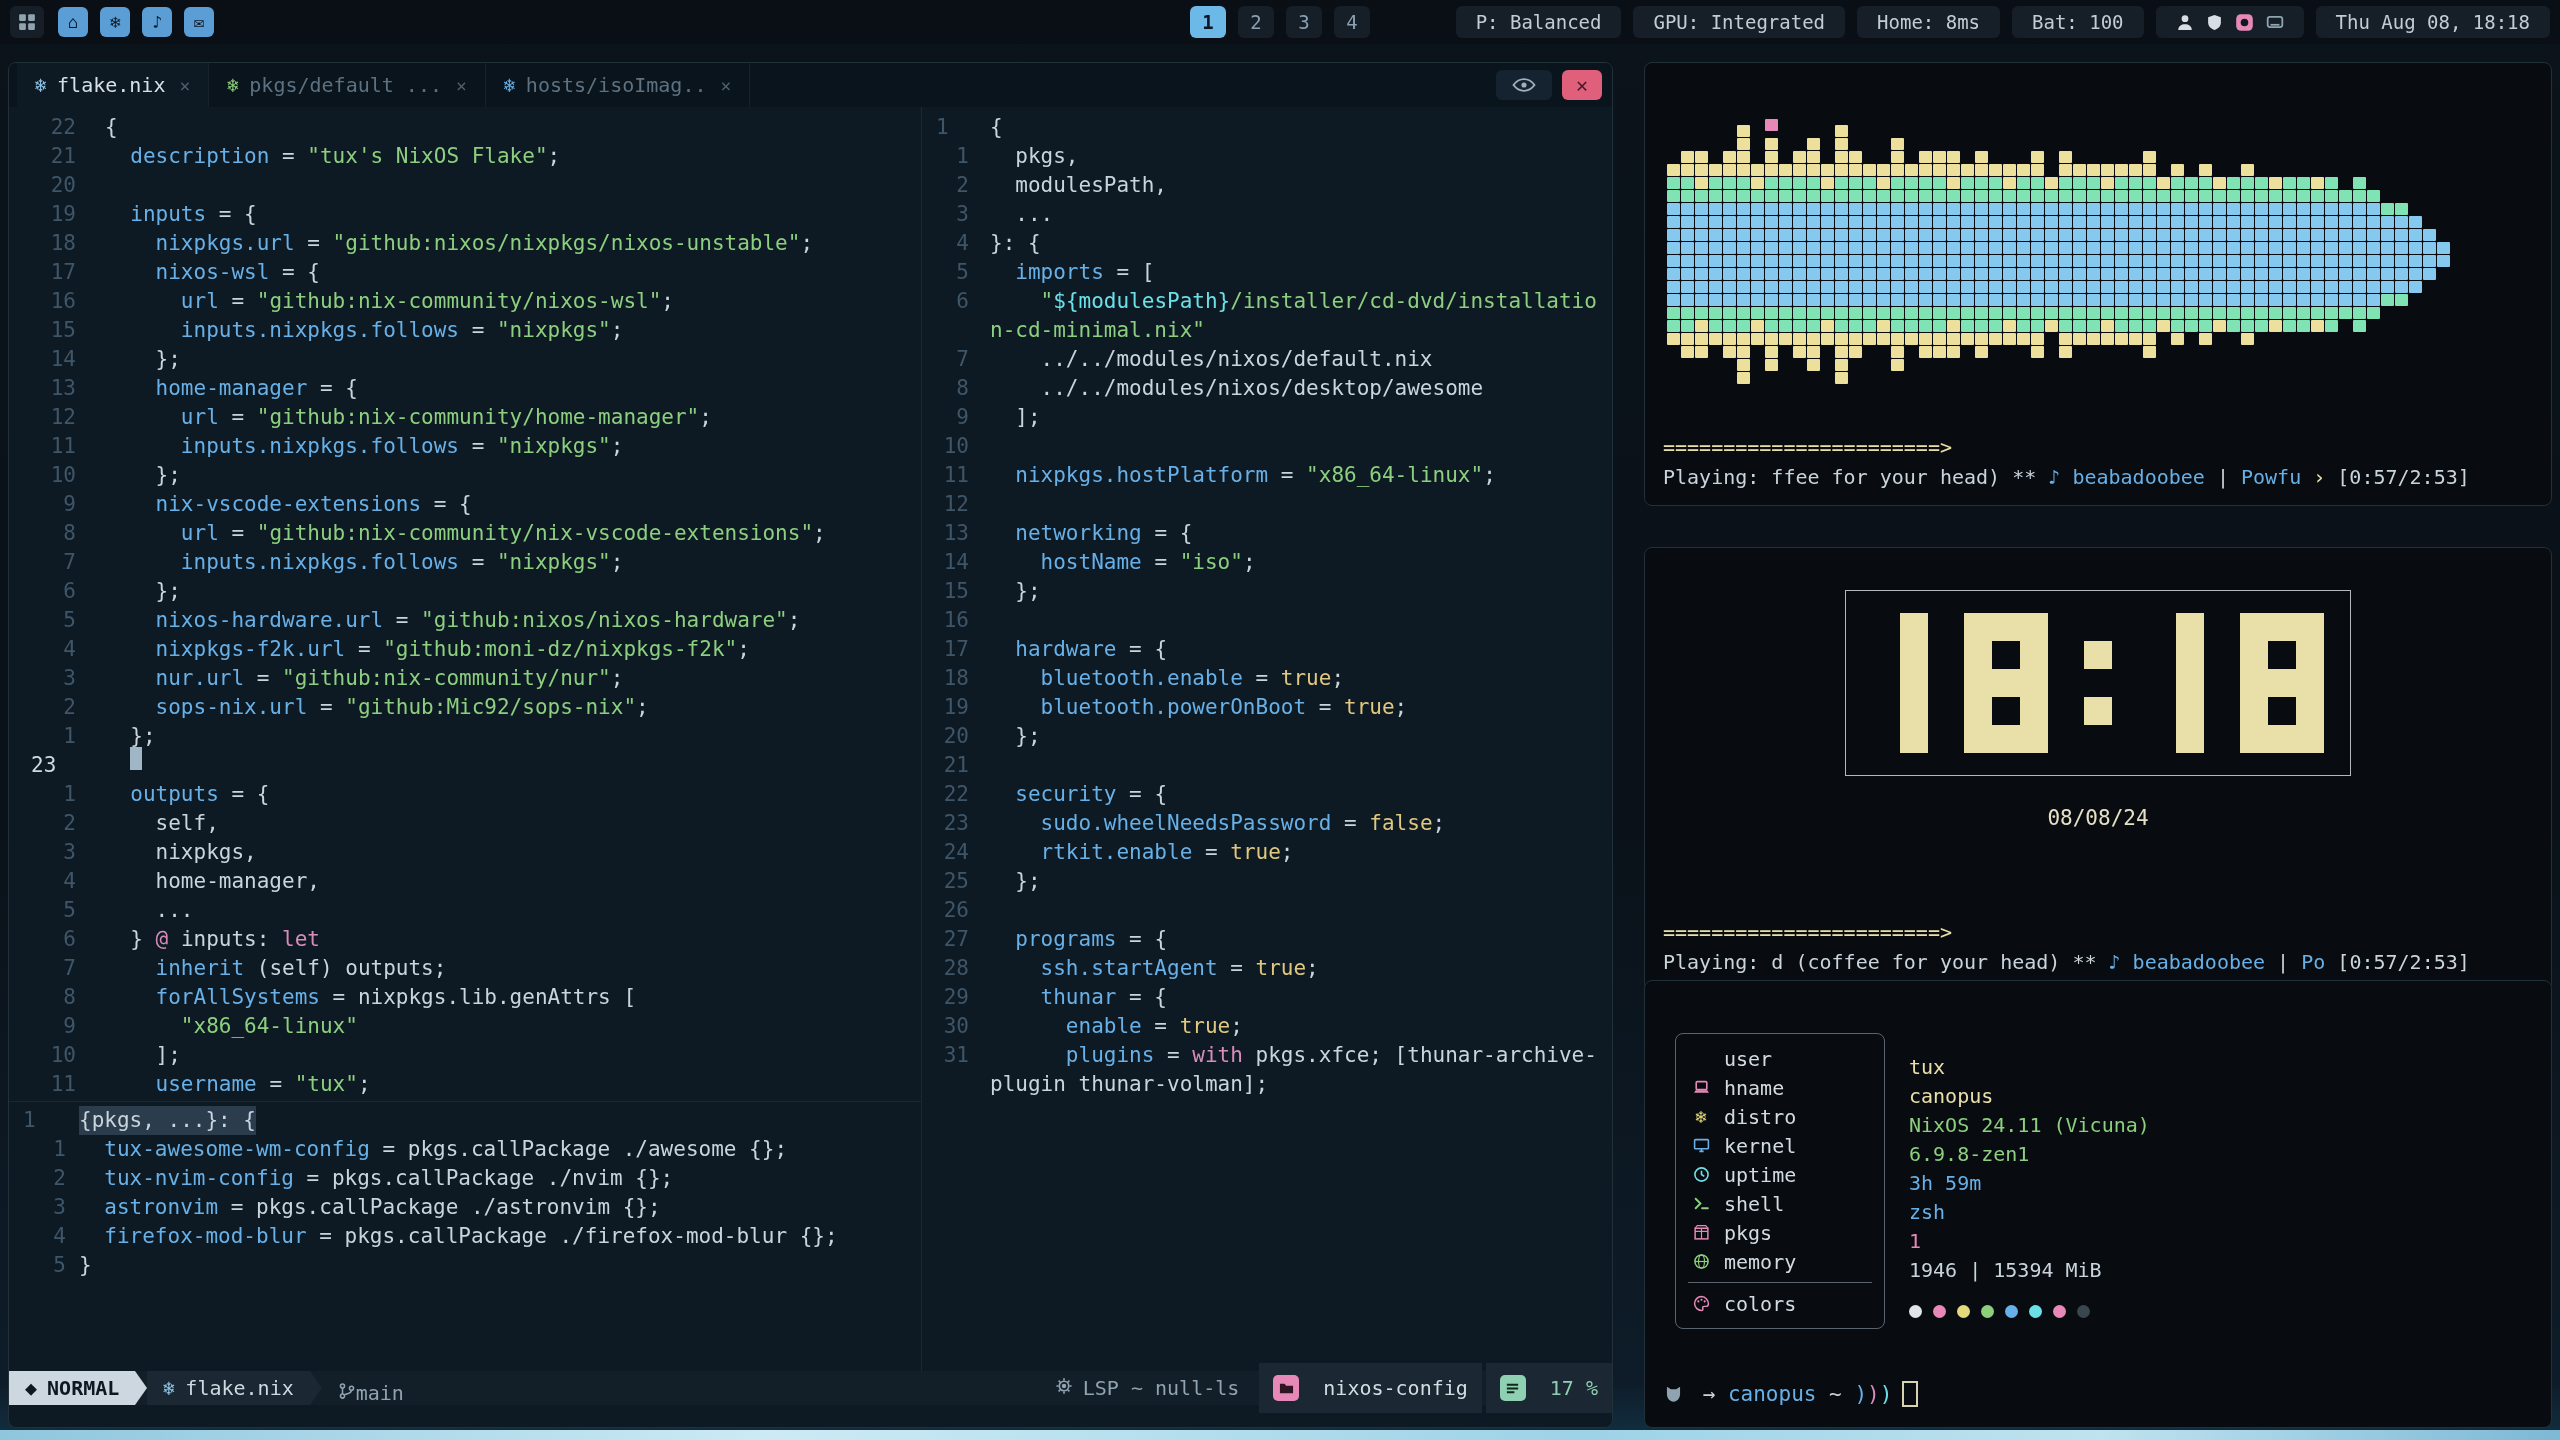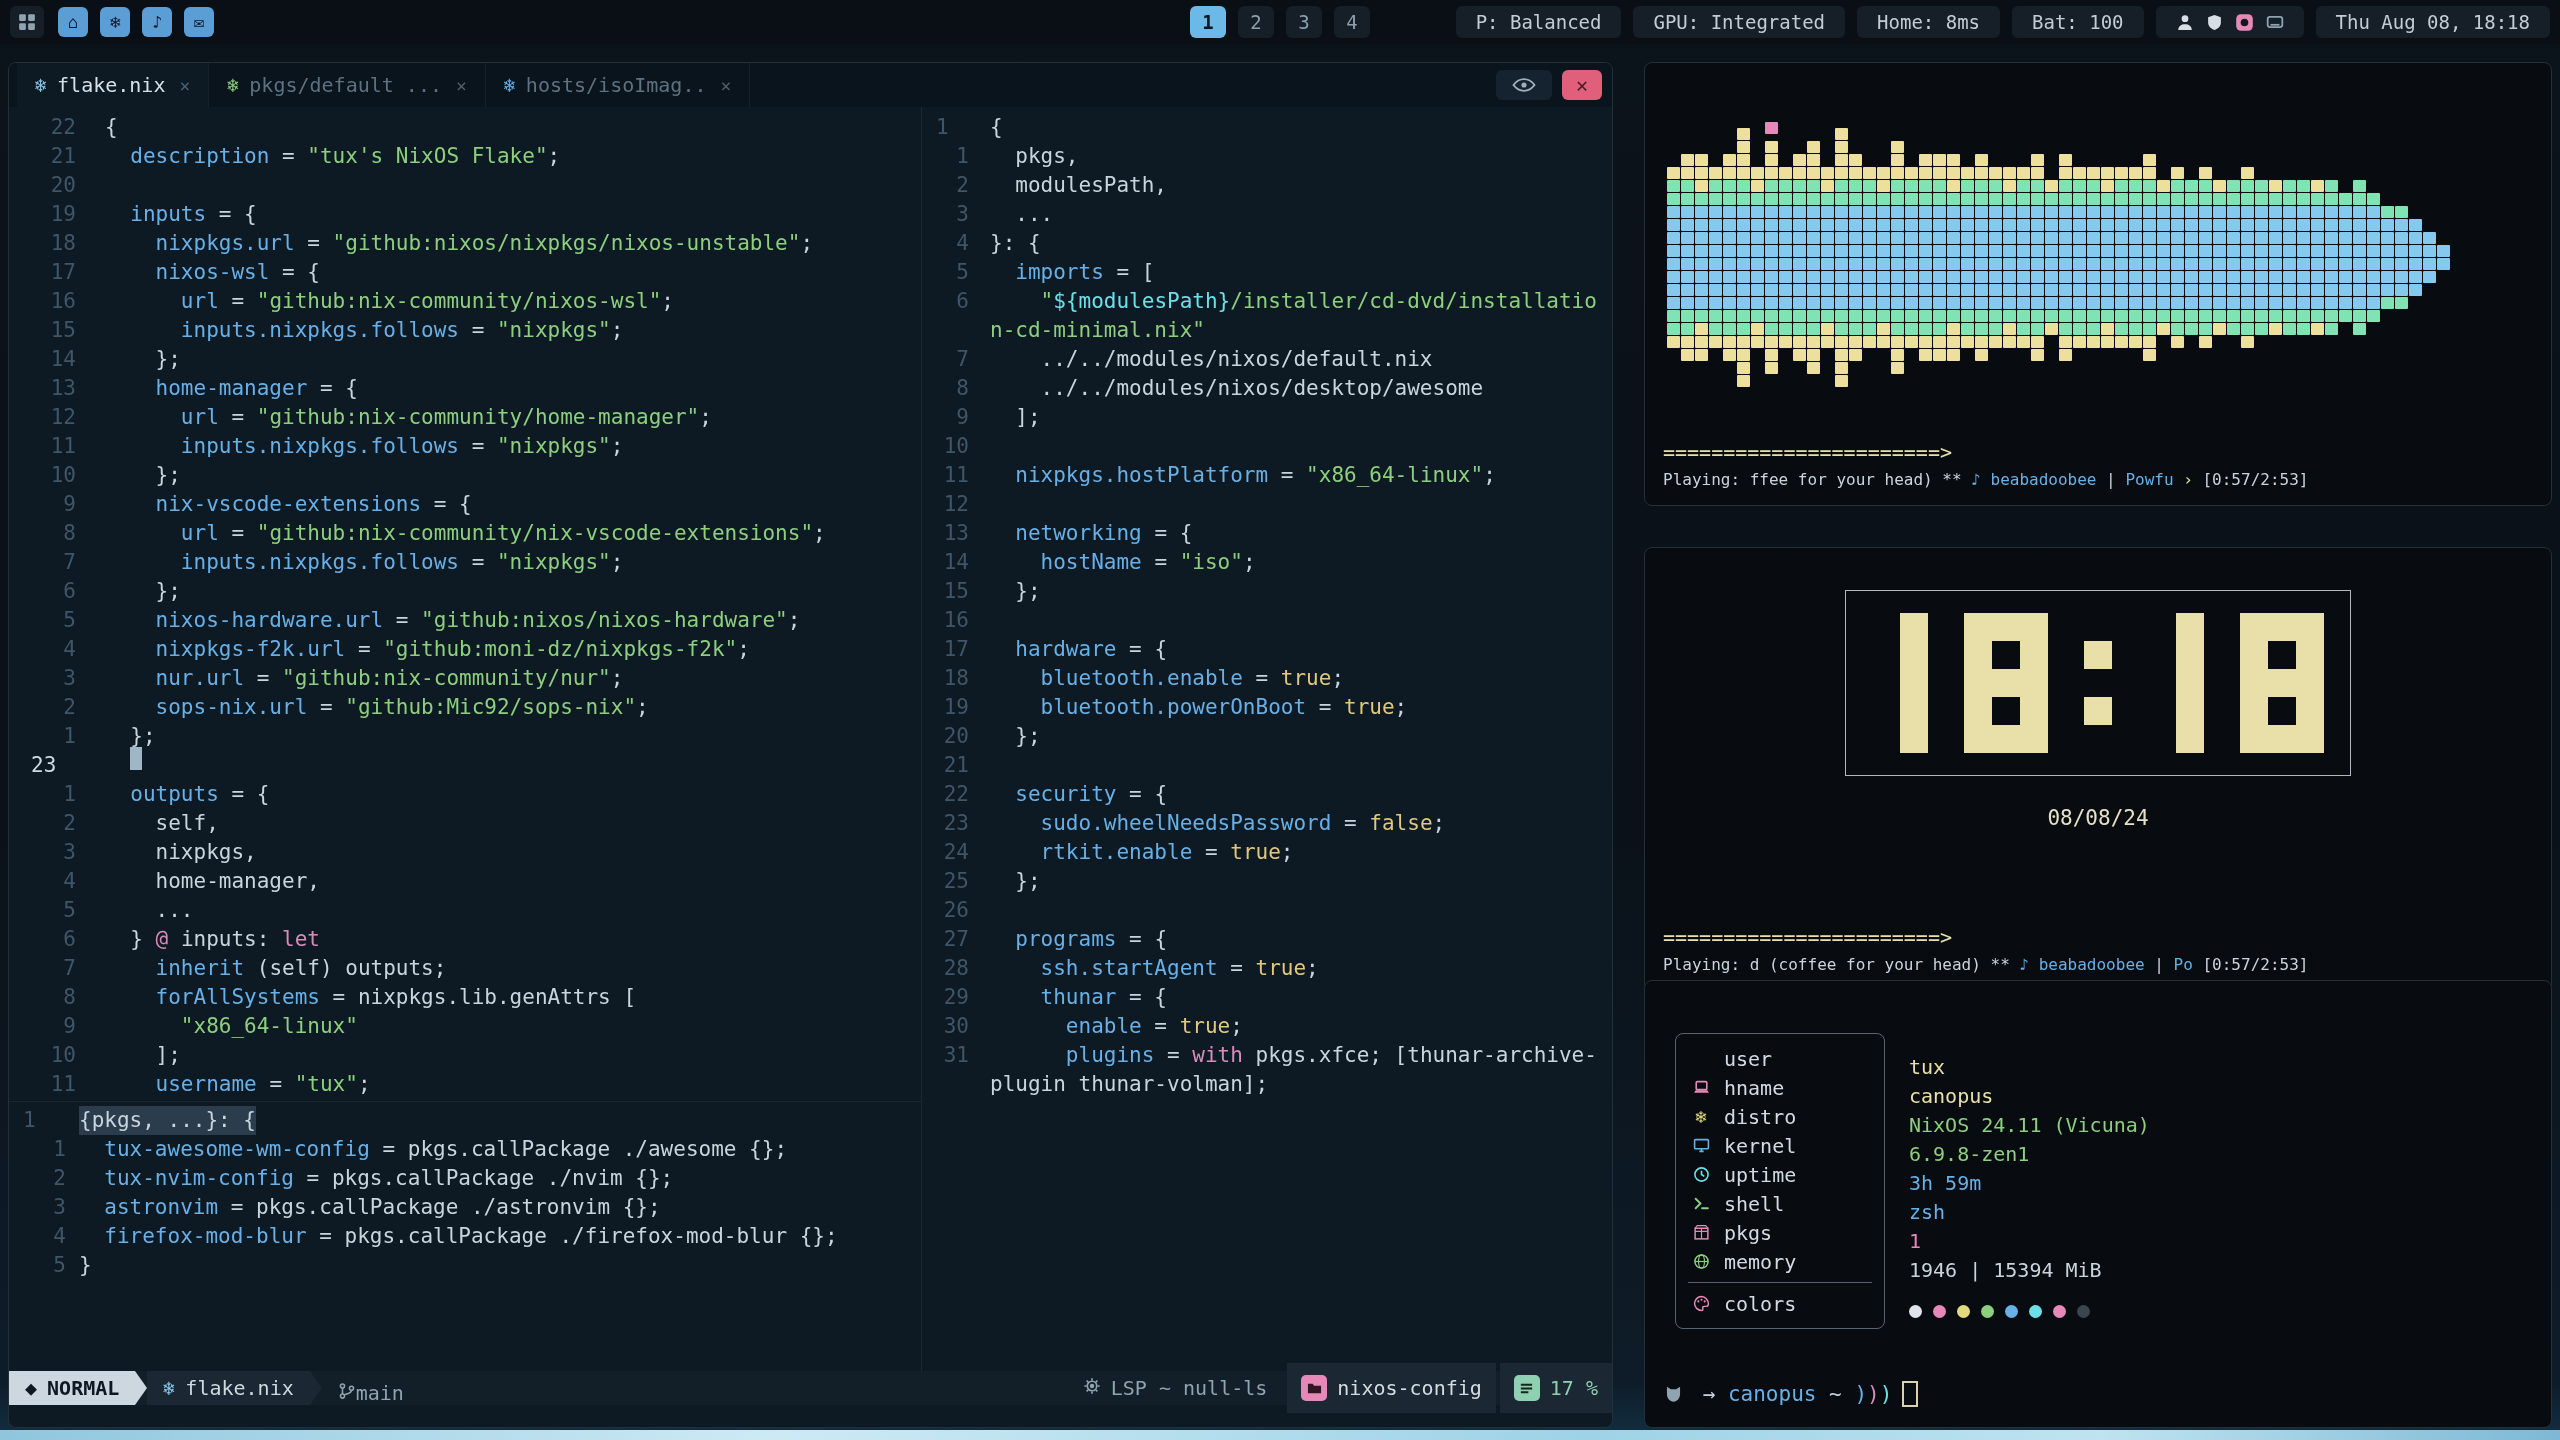--- a/index.html
+++ b/index.html
@@ -62,41 +62,41 @@
   .statusline{height:34px;background:var(--statusline-bg);display:flex;align-items:stretch;font-size:20px;color:#7f93a2;flex-shrink:0}
   .seg-mode{background:var(--mode-bg);color:#0e1822;font-weight:bold;display:flex;align-items:center;gap:10px;padding:0 16px}
   .pl-arrow{width:0;height:0;border-top:17px solid transparent;border-bottom:17px solid transparent}
   .arrow-mode{border-left:12px solid var(--mode-bg)}
   .arrow-file{border-left:12px solid var(--segment-bg)}
   .seg-file{background:var(--segment-bg);display:flex;align-items:center;gap:10px;padding:0 16px;color:#cfd9e0}
   .seg-file .snow{color:#8fc7e8}
   .seg-branch{display:flex;align-items:flex-end;padding:0 16px;color:#8fa3b0}
   .sl-right{margin-left:auto;display:flex;align-items:center;gap:4px}
   .seg-lsp{display:flex;align-items:center;gap:10px;color:#8fa3b0;padding:0 16px}
-  .seg-proj,.seg-pct{background:var(--segment-bg);display:flex;align-items:center;gap:10px;padding:12px 14px}
+  .seg-proj,.seg-pct{background:var(--segment-bg);display:flex;align-items:center;gap:24px;padding:12px 14px}
   .seg-proj{color:#d5dde3}
   .seg-pct{color:var(--badge-teal)}
   .badge{width:26px;height:26px;border-radius:5px;display:flex;align-items:center;justify-content:center;flex-shrink:0}
   .badge.pink{background:var(--badge-pink);color:#301622}
   .badge.teal{background:var(--badge-teal);color:#11271d}
   .cmdline{height:22px;flex-shrink:0}
   
   .term{position:absolute;left:1644px;width:908px;background:var(--term-bg);border:1px solid var(--border);
     border-radius:8px;padding:16px 18px;display:flex;flex-direction:column;overflow:hidden}
   .term-a{top:62px;height:444px}
   .term-b{top:547px;height:444px}
   .term-c{top:980px;height:448px}
   .viz{flex:1;display:flex;align-items:center;padding-left:4px}
   .vcol{width:13px;margin-right:1px;display:flex;flex-direction:column}
   .vblock{height:12px;margin-bottom:1px;border-radius:1px;flex-shrink:0}
   .vcream{background:var(--viz-cream)} .vgreen{background:var(--viz-green)}
   .vblue{background:var(--viz-blue)} .vpink{background:var(--viz-pink)}
   .vspace{height:6px;flex-shrink:0} .vtrans{visibility:hidden}
   .ticker{font-size:20px;color:var(--cream);margin:4px 0 6px;white-space:pre}
-  .playing{font-size:16px;white-space:pre;display:flex}
+  .playing{font-size:20px;white-space:pre;display:flex}
   .clock-box{margin:26px auto 0;border:1px solid #b2b8bf;padding:22px 26px;flex-shrink:0}
   .digits{display:flex;gap:8px}
   .dgrid{display:grid;grid-template-columns:repeat(3,28px);grid-auto-rows:28px}
   .don{background:var(--cream)}
   .clock-date{text-align:center;margin-top:30px;font-size:21px;color:#e6e0c6}
   .spacer{flex:1}
   .fetch{display:flex;margin-top:36px;margin-left:12px}
   .fetch-box{border:1px solid #59646f;border-radius:8px;padding:10px 0;width:210px;flex-shrink:0}
   .fbrow{height:29px;display:flex;align-items:center;padding:0 14px;gap:12px;color:#d3dbe2;font-size:20px}
   .fbrow .fic{width:22px;display:flex;align-items:center;justify-content:center;font-size:18px}

